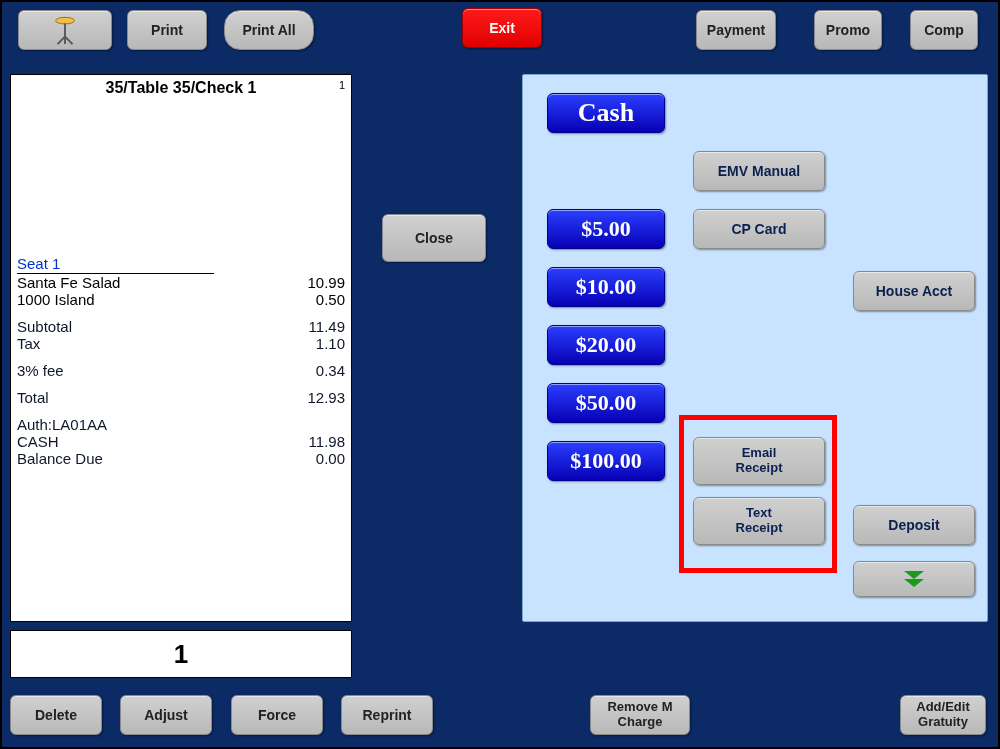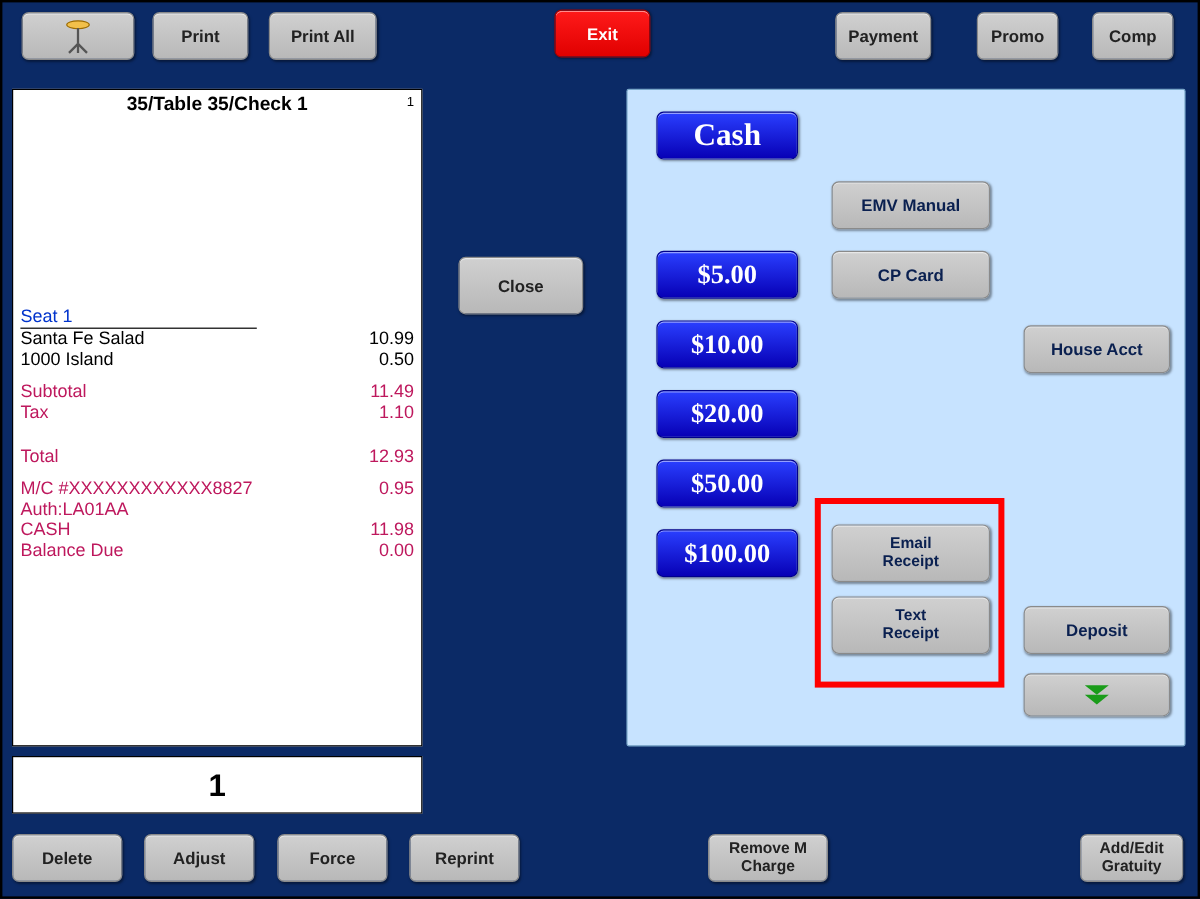--- a/index.html
+++ b/index.html
@@ -39,21 +39,21 @@
     color: #fff;
     border-color: #00008b;
     font-family: "Times New Roman", serif;
     font-size: 22px;
   }
   .btn.blue.cash { font-size: 26px; }
 
   
   #btn-table   { left: 16px;  top: 8px; width: 94px; height: 40px; }
   #btn-print   { left: 125px; top: 8px; width: 80px; height: 40px; }
-  #btn-printall{ left: 222px; top: 8px; width: 90px; height: 40px; }
+  #btn-printall{ left: 222px; top: 8px; width: 90px; height: 40px; border-radius: 16px; }
   #btn-exit    { left: 460px; top: 6px; width: 80px; height: 40px; }
   #btn-payment { left: 694px; top: 8px; width: 80px; height: 40px; }
   #btn-promo   { left: 812px; top: 8px; width: 68px; height: 40px; }
   #btn-comp    { left: 908px; top: 8px; width: 68px; height: 40px; }
 
   #btn-close   { left: 380px; top: 212px; width: 104px; height: 48px; }
 
   
   #receipt {
     position: absolute;
@@ -71,21 +71,21 @@
   }
   #receipt .header .hnum {
     position:absolute; right:6px; top:4px; font-size:11px; font-weight:normal;
   }
   #receipt .body {
     position: absolute; left: 6px; right: 6px; top: 180px; bottom: 6px;
     font-size: 15px;
     color: #000;
   }
   .line { display:flex; justify-content:space-between; }
-  .red { color:#be185d; }
+  .red { color:#0f172a; }
   .blue-text { color:#0033cc; }
   .seat-rule { border-top:1px solid #000; width:60%; margin-top:1px; } .gap10{height:10px;}
 
   
   #qty {
     position:absolute; left:8px; top:628px;
     width:342px; height:48px;
     background:#fff; border:1px solid #000;
     display:flex; align-items:center; justify-content:center;
     font-size:26px; font-weight:bold;
@@ -200,30 +200,30 @@
     <div class="gap10"></div>
     <div class="line red">
         <span>Subtotal</span>
         <span>11.49</span>
       </div>
     <div class="line red">
         <span>Tax</span>
         <span>1.10</span>
       </div>
     <div class="gap10"></div>
+    <div class="line red">
+        <span>3% fee</span>
+        <span>0.34</span>
+      </div>
     <div class="gap10"></div>
     <div class="line red">
         <span>Total</span>
         <span>12.93</span>
       </div>
     <div class="gap10"></div>
-    <div class="line red">
-        <span>M/C #XXXXXXXXXXXX8827</span>
-        <span>0.95</span>
-      </div>
     <div class="red"> Auth:LA01AA</div>
     <div class="line red">
         <span>CASH</span>
         <span>11.98</span>
       </div>
     <div class="line red">
         <span>Balance Due</span>
         <span>0.00</span>
       </div>
   </div>

